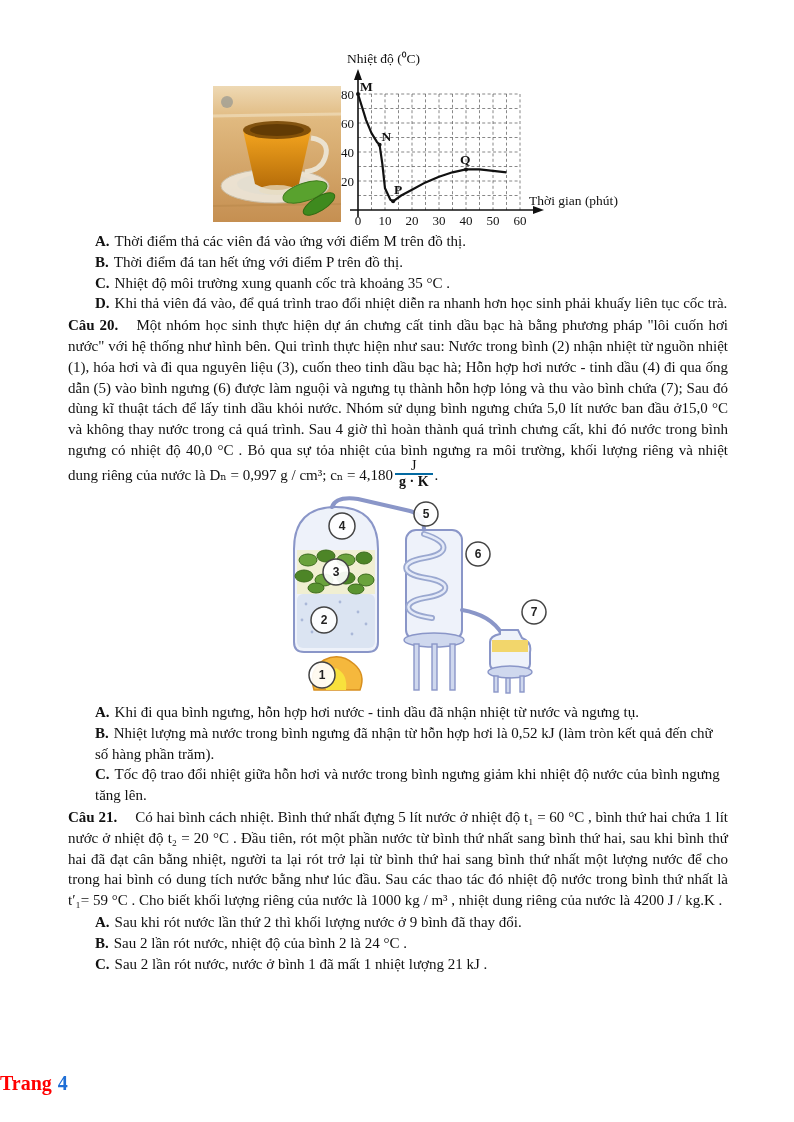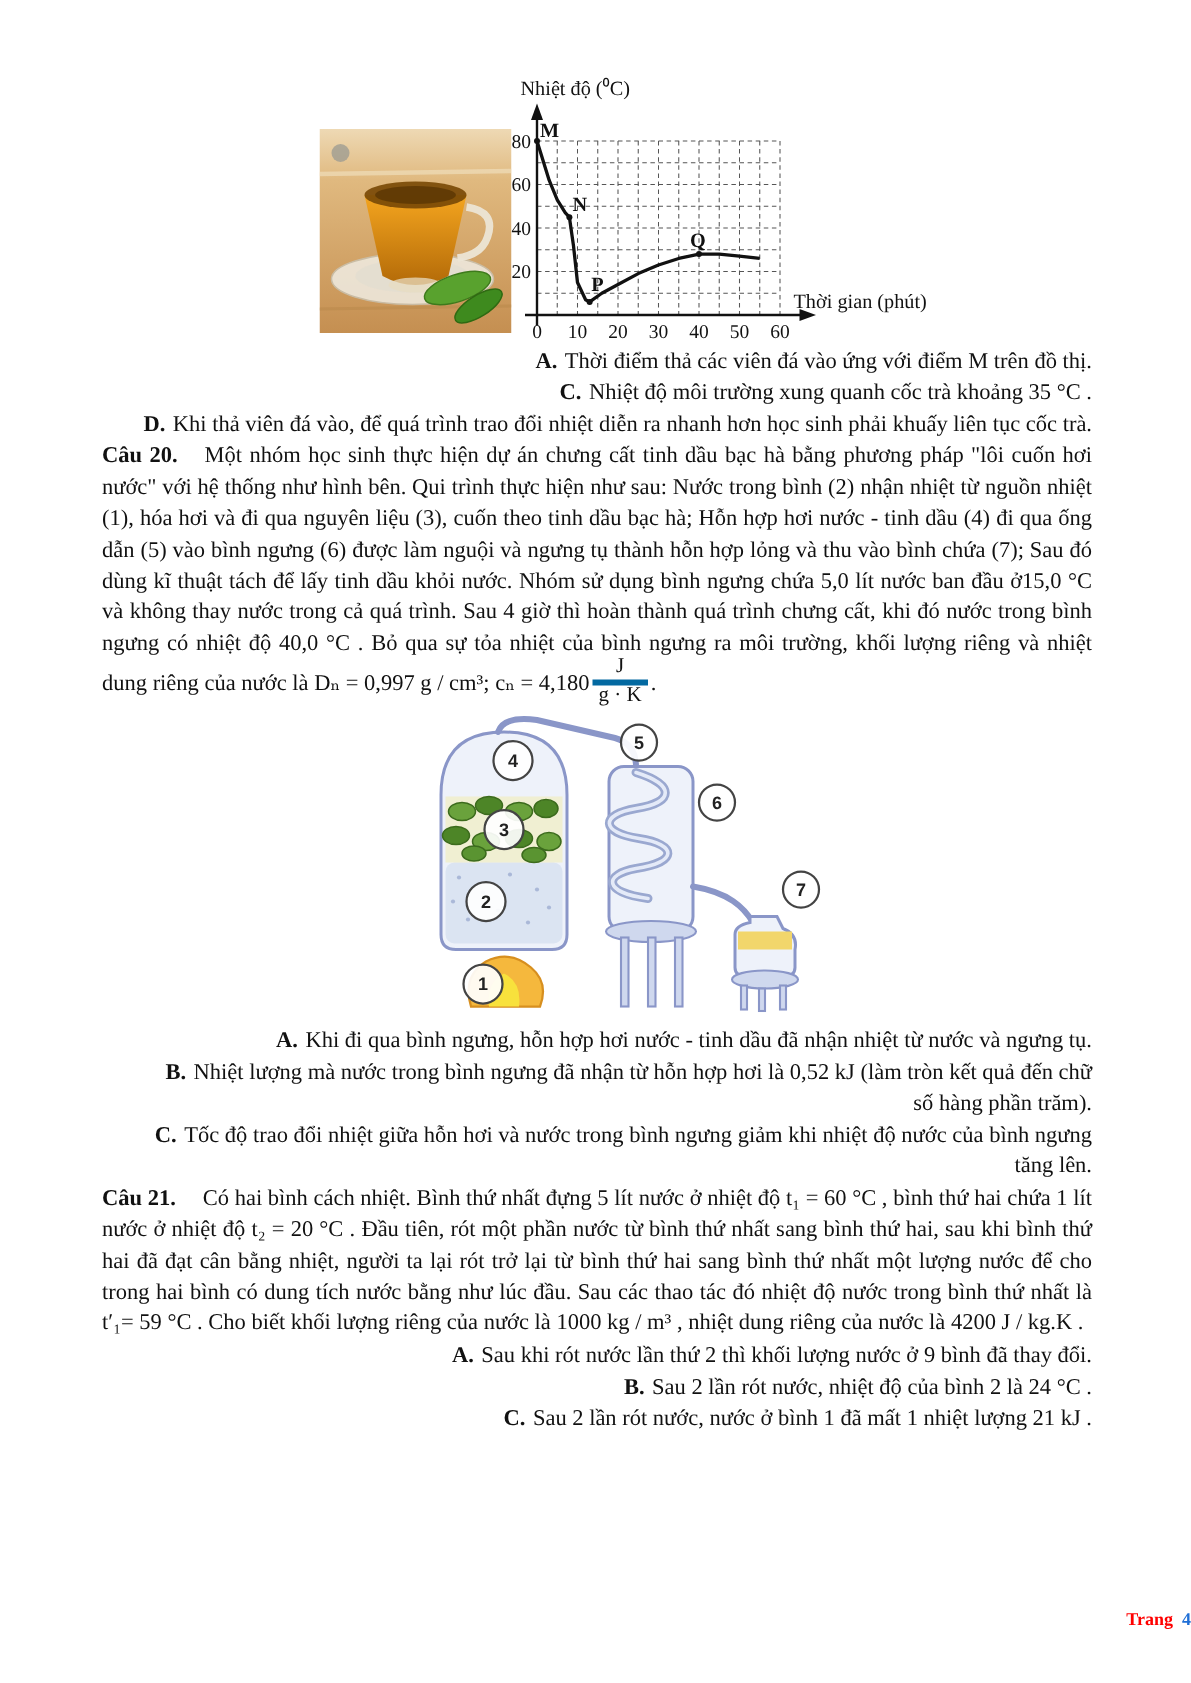--- a/index.html
+++ b/index.html
@@ -1,30 +1,30 @@
 <!DOCTYPE html>
 <html><head>
 <meta charset="utf-8">
 <style>
   html,body{margin:0;padding:0;background:#fff;}
   .page{position:relative;width:794px;height:1122px;background:#fff;overflow:hidden;
         font-family:"Liberation Serif","DejaVu Serif","DejaVu Sans",serif;color:#111;}
   .photo{position:absolute;left:213px;top:86px;}
   .chart{position:absolute;left:333px;top:50px;}
   .content{position:absolute;left:68px;top:231px;width:660px;font-size:15px;line-height:20.8px;}
-  .opt{padding-left:27px;text-align:right;}
+  .opt{padding-left:27px;text-align:left;}
   .okey{margin-right:5px;}
   .para{margin:1px 0 1px 0;text-align:justify;}
   .qlabel{margin-right:18px;}
   .frac{display:inline-flex;flex-direction:column;text-align:center;vertical-align:middle;
         line-height:1.05;font-size:14px;margin:0 2px;position:relative;top:-2px;}
-  .frac .den{border-top:4px solid #0369a1;padding:0 4px;}
+  .frac .den{border-top:2px solid #0369a1;padding:0 4px;font-weight:bold;}
   .diagram-wrap{width:280px;margin:2px 0 2px 206px;}
-  .footer{position:absolute;left:0;top:1072px;width:100%;text-align:right;
-          font-size:12px;font-weight:bold;}
+  .footer{position:absolute;left:0;top:1072px;width:100%;text-align:left;
+          font-size:20px;font-weight:bold;}
   .footer .red{color:#ff0000;margin-right:6px;}
   .footer .blue{color:#1f6fd6;}
   
   .grid{stroke:#555;stroke-width:0.7;stroke-dasharray:3 2.4;}
   .axis{stroke:#111;stroke-width:1.6;}
   .axisfill{fill:#111;}
   .tick{font:13px "Liberation Serif",serif;fill:#111;}
   .curve{fill:none;stroke:#111;stroke-width:2.2;stroke-linejoin:round;}
   .plabel{font:bold 13.5px "Liberation Serif",serif;fill:#111;}
   .alabel{font:13.5px "Liberation Serif",serif;fill:#111;}
@@ -119,20 +119,21 @@
       <circle cx="60.1" cy="151.3" r="2" class="dot"></circle>
       <text x="61.1" y="144.3" class="plabel">P</text>
       <circle cx="133" cy="119.4" r="2" class="dot"></circle>
       <text x="127" y="114.4" class="plabel">Q</text>
     </svg>
 
   <div class="content">
 
     <div class="options">
       <div class="opt"><b class="okey">A.</b><span class="otext">Thời điểm thả các viên đá vào ứng với điểm M trên đồ thị.</span></div>
+      <div class="opt"><b class="okey">B.</b><span class="otext">Thời điểm đá tan hết ứng với điểm P trên đồ thị.</span></div>
       <div class="opt"><b class="okey">C.</b><span class="otext">Nhiệt độ môi trường xung quanh cốc trà khoảng 35 °C .</span></div>
       <div class="opt"><b class="okey">D.</b><span class="otext">Khi thả viên đá vào, để quá trình trao đổi nhiệt diễn ra nhanh hơn học sinh phải khuấy liên tục cốc trà.</span></div>
     </div>
 
     <p class="para"><b class="qlabel">Câu 20.</b><span>Một nhóm học sinh thực hiện dự án chưng cất tinh dầu bạc hà bằng phương pháp "lôi cuốn hơi nước" với hệ thống như hình bên. Qui trình thực hiện như sau: Nước trong bình (2) nhận nhiệt từ nguồn nhiệt (1), hóa hơi và đi qua nguyên liệu (3), cuốn theo tinh dầu bạc hà; Hỗn hợp hơi nước - tinh dầu (4) đi qua ống dẫn (5) vào bình ngưng (6) được làm nguội và ngưng tụ thành hỗn hợp lỏng và thu vào bình chứa (7); Sau đó dùng kĩ thuật tách để lấy tinh dầu khỏi nước. Nhóm sử dụng bình ngưng chứa 5,0 lít nước ban đầu ở15,0 °C  và không thay nước trong cả quá trình. Sau 4 giờ thì hoàn thành quá trình chưng cất, khi đó nước trong bình ngưng có nhiệt độ 40,0 °C . Bỏ qua sự tỏa nhiệt của bình ngưng ra môi trường, khối lượng riêng và nhiệt dung riêng của nước là</span> <span>Dₙ = 0,997 g / cm³; cₙ = 4,180</span><span class="frac">
           <span class="num">J</span>
           <span class="den">g · K</span>
         </span><span>.</span></p>
 
     <div class="diagram-wrap">

